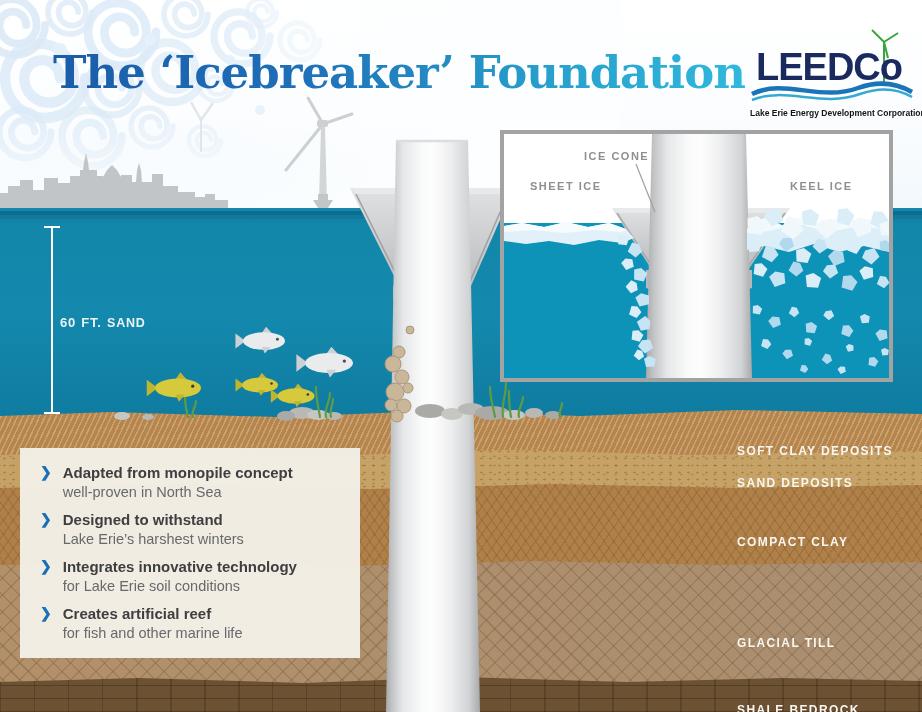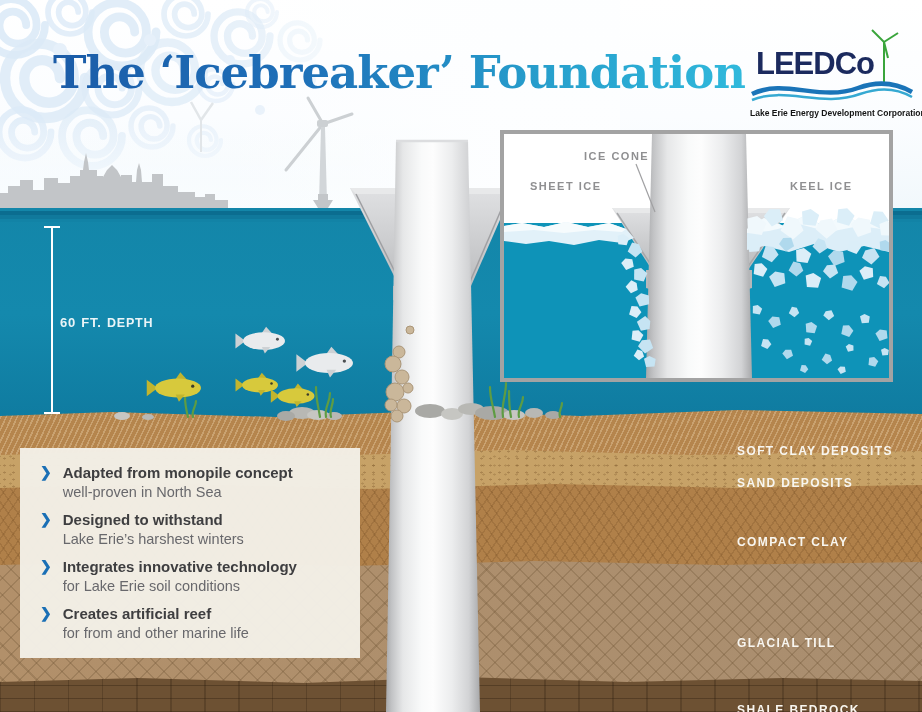--- a/index.html
+++ b/index.html
@@ -19,21 +19,21 @@
   .title{position:absolute;left:53px;top:46px;z-index:50;
          font-family:"DejaVu Serif","Liberation Serif",serif;font-weight:bold;
          font-size:45px;letter-spacing:-1px;white-space:nowrap;color:#1f86c2;}
   @supports (-webkit-background-clip:text){
     .title{background:linear-gradient(90deg,#1b5ca8 0%,#1e6fb8 35%,#27a0cd 72%,#30b9dc 100%);
            -webkit-background-clip:text;background-clip:text;color:transparent;}
   }
 
   
   .logo{position:absolute;left:750px;top:26px;width:165px;height:92px;z-index:50;}
-  .logo-name{position:absolute;left:6px;top:20px;font-size:31px;font-weight:bold;
+  .logo-name{position:absolute;left:6px;top:20px;font-size:38px;font-weight:bold;
              color:#1b2a5e;letter-spacing:-1px;}
   .logo-tag{position:absolute;left:0;top:82px;width:165px;font-size:8.5px;font-weight:bold;
             color:#141414;white-space:nowrap;text-align:center;}
 
   
   .water{position:absolute;left:0;top:208px;width:922px;height:212px;z-index:4;
          background:linear-gradient(180deg,#1386a9 0%,#1489ad 50%,#0f7ba0 100%);}
   .wband{position:absolute;left:0;width:922px;}
   .wband.b1{top:3px;height:4px;background:#0b6d90;}
   .wband.b2{top:7px;height:4px;background:#10799c;}
@@ -189,21 +189,21 @@
   <div class="soil-label" style="top:520px">COMPACT CLAY</div>
   <div class="soil-label" style="top:621px">GLACIAL TILL</div>
   <div class="soil-label" style="top:688px">SHALE BEDROCK</div>
 
   <div class="depth depth-line"></div>
   <div class="depth depth-cap" style="top:226px"></div>
   <div class="depth depth-cap" style="top:412px"></div>
   <div class="depth-label">
     <span class="v">60</span>
     <span class="u">FT.</span>
-    <span class="w">DEPTH</span>
+    <span class="w">SAND</span>
   </div>
 
   <svg class="scene-svg" id="scene-svg" width="922" height="712" viewBox="0 0 922 712">
     <defs>
       <linearGradient id="pileGrad" x1="0" y1="0" x2="1" y2="0">
         <stop offset="0" stop-color="#a8a9ab"></stop>
           <stop offset=".06" stop-color="#c2c3c5"></stop>
         <stop offset=".18" stop-color="#e6e7e8"></stop>
           <stop offset=".38" stop-color="#f9fafa"></stop>
         <stop offset=".5" stop-color="#fdfdfd"></stop>
@@ -322,21 +322,21 @@
       <span class="p-chev">❯</span>
       <div>
           <div class="p-title">Integrates innovative technology</div>
            <div class="p-sub">for Lake Erie soil conditions</div>
         </div>
     </div>
     <div class="p-item">
       <span class="p-chev">❯</span>
       <div>
           <div class="p-title">Creates artificial reef</div>
-           <div class="p-sub">for from and other marine life</div>
+           <div class="p-sub">for fish and other marine life</div>
         </div>
     </div>
   </div>
 
   <div class="inset">
     <svg id="inset-svg" width="385" height="244" viewBox="0 0 385 244" style="position:absolute;left:0;top:0">
       <defs>
         <linearGradient id="pileGrad2" x1="0" y1="0" x2="1" y2="0">
           <stop offset="0" stop-color="#a8a9ab"></stop>
             <stop offset=".07" stop-color="#c2c3c5"></stop>

